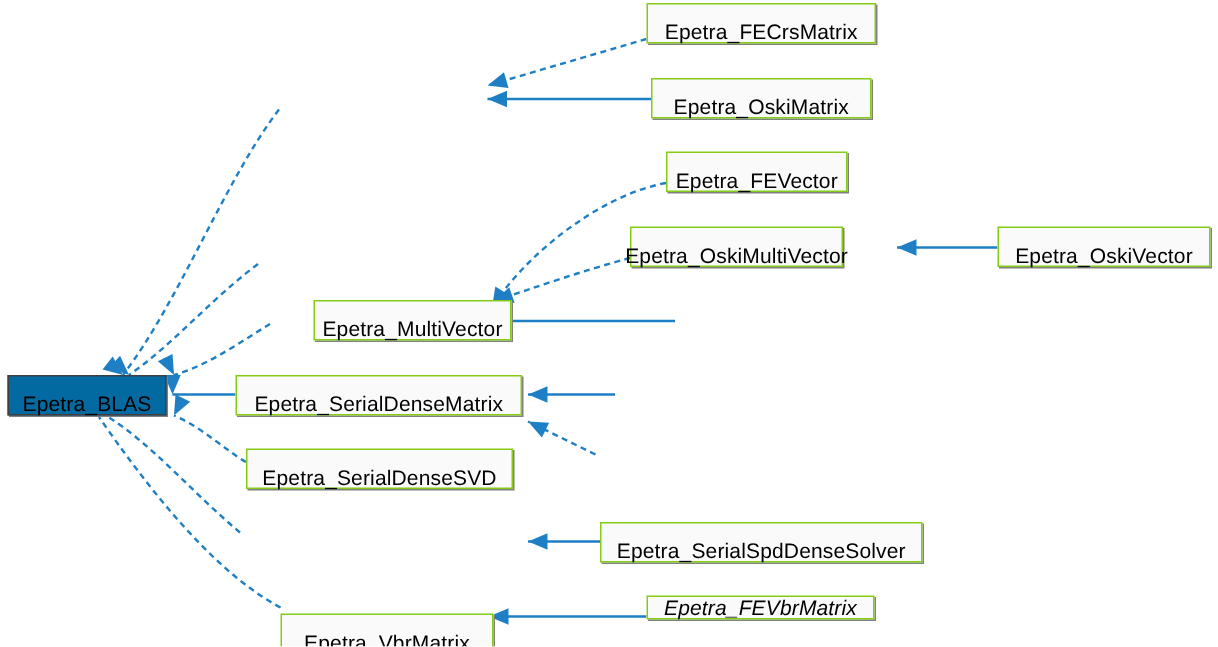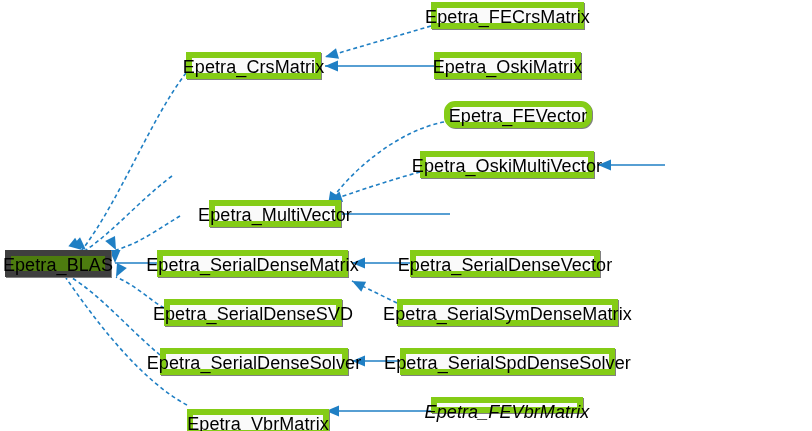--- a/index.html
+++ b/index.html
@@ -22,34 +22,34 @@
     position: absolute;
     left: 0;
     top: 0;
     width: 812px;
     height: 431px;
     pointer-events: none;
   }
   .node {
     position: absolute;
     box-sizing: border-box;
-    border: 6px solid #84cc16;
+    border: 1px solid #84cc16;
     background: #fafafa;
     color: #000000;
-    font-size: 18px;
+    font-size: 14px;
     line-height: 1;
     display: flex;
-    align-items: flex-start;
+    align-items: flex-end;
     justify-content: center;
     white-space: nowrap;
     box-shadow: 1px 1px 0 0 #808080;
     letter-spacing: 0.1px;
   }
   .node.root {
-    background: #4d7c0f;
+    background: #0369a1;
     border-color: #3f3f3f;
   }
   .node-label {
     display: block;
     padding: 0 6px;
   }
 </style>
 </head>
 <body>
 
@@ -86,52 +86,43 @@
       <path d="M 397,303 L 352,281" fill="none" stroke="#1f7fc4" stroke-width="1.6" stroke-dasharray="4,3"></path>
       <polygon points="0,0 13,-5.5 13,5.5" fill="#1f7fc4" transform="translate(352,281) rotate(26)"></polygon>
       <path d="M 400,361 L 352,361" fill="none" stroke="#1f7fc4" stroke-width="1.6"></path>
       <polygon points="0,0 13,-5.5 13,5.5" fill="#1f7fc4" transform="translate(352,361) rotate(0)"></polygon>
       <path d="M 431,411 L 326,411" fill="none" stroke="#1f7fc4" stroke-width="1.6"></path>
       <polygon points="0,0 13,-5.5 13,5.5" fill="#1f7fc4" transform="translate(326,411) rotate(0)"></polygon>
     </svg>
 <div class="node root" style="left: 5px; top: 250px; width: 106px; height: 27px;">
       <span class="node-label">Epetra_BLAS</span>
     </div>
-    <div class="node" style="left: 186px; top: 52px; width: 135px; height: 27px;">
-      <span class="node-label">Epetra_CrsMatrix</span>
-    </div>
     <div class="node" style="left: 431px; top: 2px; width: 153px; height: 27px;">
       <span class="node-label">Epetra_FECrsMatrix</span>
     </div>
     <div class="node" style="left: 434px; top: 52px; width: 147px; height: 27px;">
       <span class="node-label">Epetra_OskiMatrix</span>
     </div>
-    <div class="node" style="left: 444px; top: 101px; width: 148px; height: 27px; border-radius: 11px;">
+    <div class="node" style="left: 444px; top: 101px; width: 121px; height: 27px;">
       <span class="node-label">Epetra_FEVector</span>
     </div>
-    <div class="node" style="left: 420px; top: 151px; width: 174px; height: 27px;">
+    <div class="node" style="left: 420px; top: 151px; width: 142px; height: 27px;">
       <span class="node-label">Epetra_OskiMultiVector</span>
+    </div>
+    <div class="node" style="left: 665px; top: 151px; width: 142px; height: 27px;">
+      <span class="node-label">Epetra_OskiVector</span>
     </div>
     <div class="node" style="left: 180px; top: 200px; width: 132px; height: 27px; margin-left: 29px;">
       <span class="node-label">Epetra_MultiVector</span>
     </div>
     <div class="node" style="left: 157px; top: 250px; width: 191px; height: 27px;">
       <span class="node-label">Epetra_SerialDenseMatrix</span>
     </div>
-    <div class="node" style="left: 410px; top: 250px; width: 190px; height: 27px;">
-      <span class="node-label">Epetra_SerialDenseVector</span>
-    </div>
     <div class="node" style="left: 164px; top: 299px; width: 178px; height: 27px;">
       <span class="node-label">Epetra_SerialDenseSVD</span>
-    </div>
-    <div class="node" style="left: 397px; top: 299px; width: 221px; height: 27px;">
-      <span class="node-label">Epetra_SerialSymDenseMatrix</span>
-    </div>
-    <div class="node" style="left: 160px; top: 348px; width: 188px; height: 27px;">
-      <span class="node-label">Epetra_SerialDenseSolver</span>
     </div>
     <div class="node" style="left: 400px; top: 348px; width: 215px; height: 27px;">
       <span class="node-label">Epetra_SerialSpdDenseSolver</span>
     </div>
     <div class="node" style="left: 187px; top: 397px; width: 142px; height: 27px; margin-top: 12px;">
       <span class="node-label">Epetra_VbrMatrix</span>
     </div>
     <div class="node" style="left: 431px; top: 397px; width: 152px; height: 16px; font-style: italic;">
       <span class="node-label">Epetra_FEVbrMatrix</span>
     </div>

